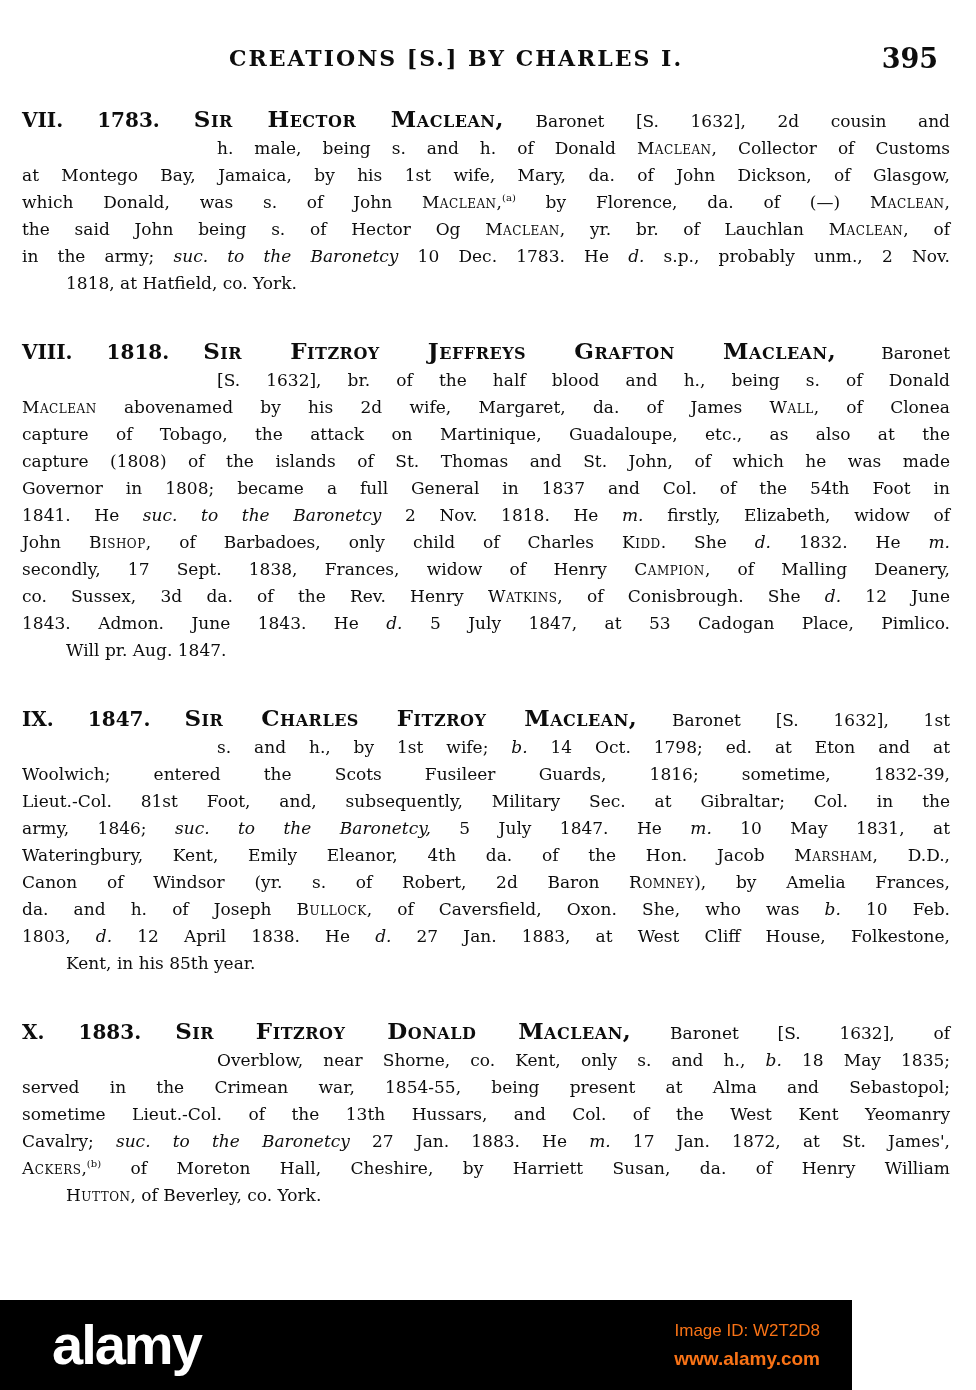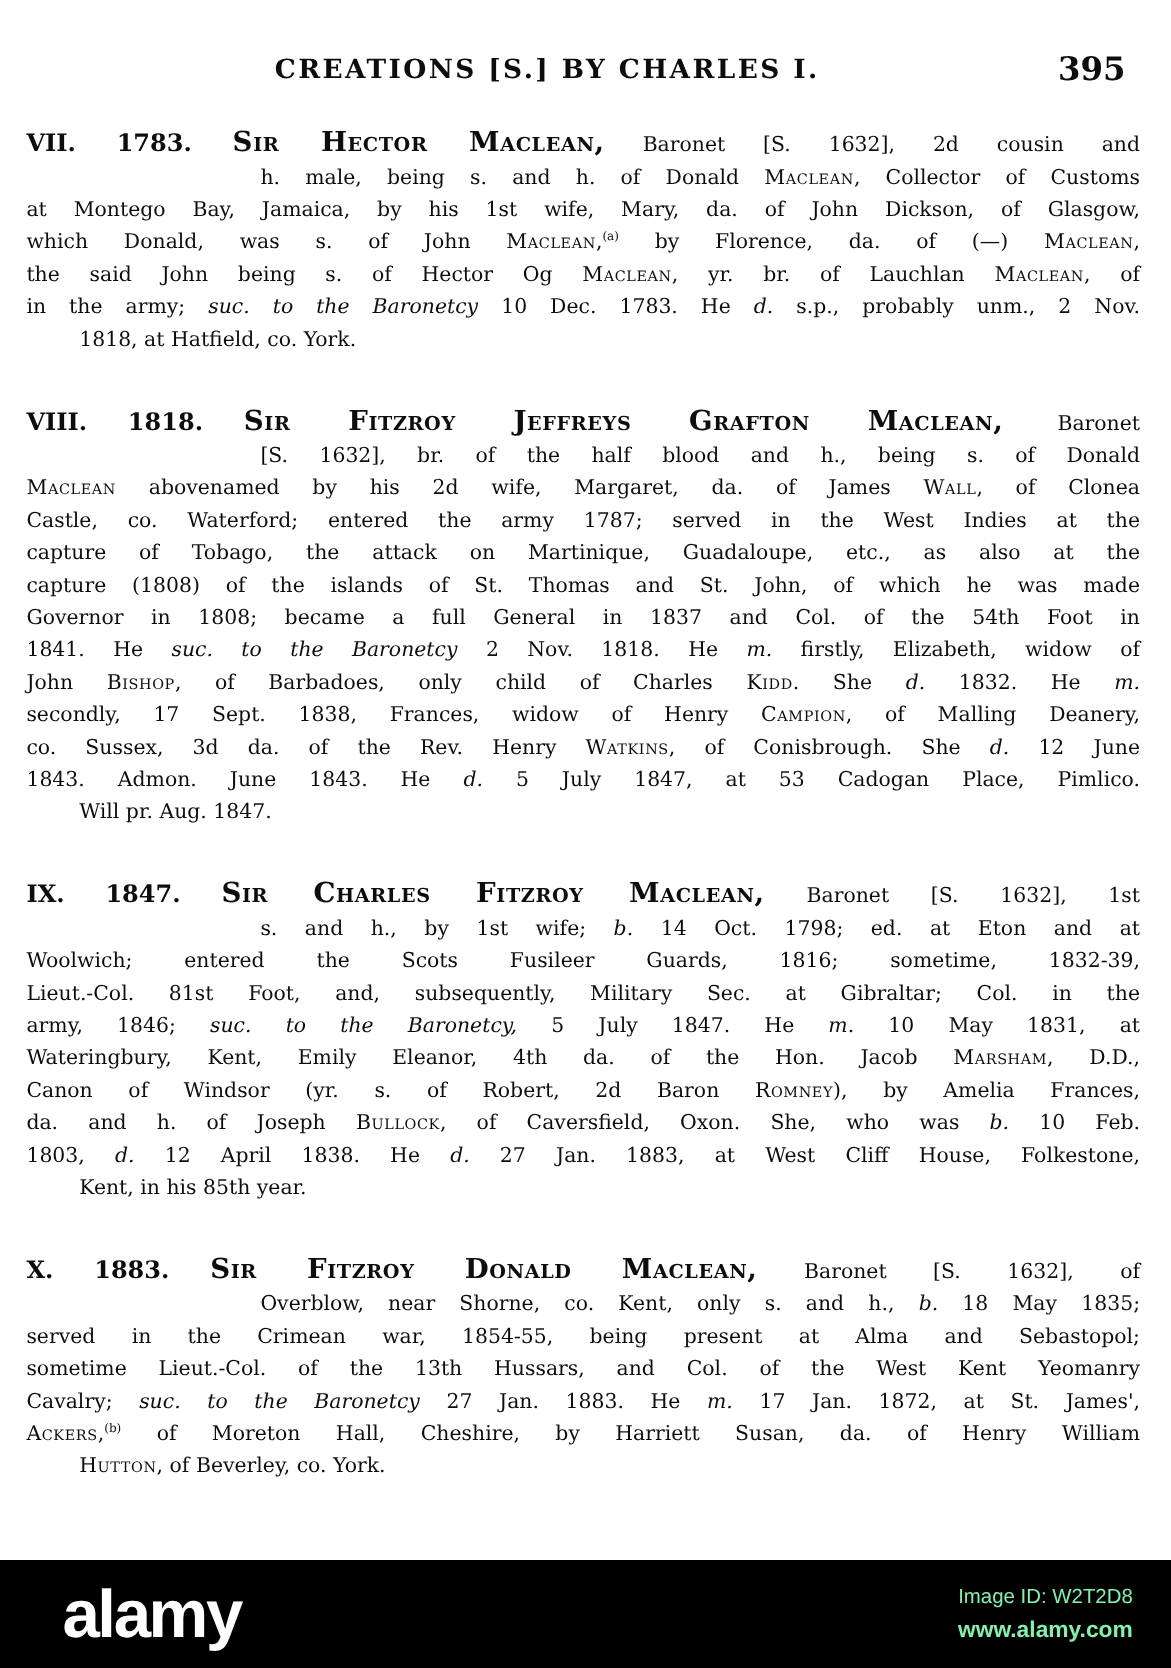--- a/index.html
+++ b/index.html
@@ -77,40 +77,40 @@
   .i { font-style: italic; }
   .sup {
     vertical-align: super;
     font-size: 10px;
     line-height: 0;
   }
   .watermark-bar {
     position: absolute;
     left: 0;
     bottom: 0;
-    width: 976px;
+    width: 852px;
     height: 90px;
     background: #000000;
     display: flex;
     align-items: center;
     justify-content: space-between;
   }
   .alamy-logo {
     margin-left: 52px;
     color: #ffffff;
     font-family: "Liberation Sans", sans-serif;
     font-weight: bold;
     font-size: 56px;
     letter-spacing: -2px;
     line-height: 1;
   }
   .watermark-meta {
     margin-right: 32px;
     text-align: right;
-    color: #86efac;
+    color: #f97316;
     font-family: "Liberation Sans", sans-serif;
   }
   .watermark-meta .image-id {
     font-size: 17px;
     margin-bottom: 7px;
   }
   .watermark-meta .site-url {
     font-size: 19px;
     font-weight: bold;
   }
@@ -131,21 +131,20 @@
           <div class="line"><span>at Montego Bay, Jamaica, by his 1st wife, Mary, da. of John Dickson, of Glasgow,</span></div>
           <div class="line"><span>which Donald, was s. of John </span><span class="sc">Maclean</span><span>,</span><span class="sup">(a)</span><span> by Florence, da. of (—) </span><span class="sc">Maclean</span><span>,</span></div>
           <div class="line"><span>the said John being s. of Hector Og </span><span class="sc">Maclean</span><span>, yr. br. of Lauchlan </span><span class="sc">Maclean</span><span>, of</span></div>
           <div class="line"><span>in the army; </span><span class="i">suc. to the Baronetcy</span><span> 10 Dec. 1783.  He </span><span class="i">d.</span><span> s.p., probably unm., 2 Nov.</span></div>
           <div class="line last"><span>1818, at Hatfield, co. York.</span></div>
         </div>
         <div class="entry">
           <div class="line"><span class="label">VIII.</span><span class="label">1818.</span><span class="name">Sir Fitzroy Jeffreys Grafton Maclean,</span><span> Baronet</span></div>
           <div class="line indent"><span>[S. 1632], br. of the half blood and h., being s. of Donald</span></div>
           <div class="line"><span class="sc">Maclean</span><span> abovenamed by his 2d wife, Margaret, da. of James </span><span class="sc">Wall</span><span>, of Clonea</span></div>
-          <div class="line"><span>Castle, co. Waterford; entered the army 1787; served in the West Indies at the</span></div>
           <div class="line"><span>capture of Tobago, the attack on Martinique, Guadaloupe, etc., as also at the</span></div>
           <div class="line"><span>capture (1808) of the islands of St. Thomas and St. John, of which he was made</span></div>
           <div class="line"><span>Governor in 1808; became a full General in 1837 and Col. of the 54th Foot in</span></div>
           <div class="line"><span>1841.  He </span><span class="i">suc. to the Baronetcy</span><span> 2 Nov. 1818.  He </span><span class="i">m.</span><span> firstly, Elizabeth, widow of</span></div>
           <div class="line"><span>John </span><span class="sc">Bishop</span><span>, of Barbadoes, only child of Charles </span><span class="sc">Kidd</span><span>.  She </span><span class="i">d.</span><span> 1832.  He </span><span class="i">m.</span></div>
           <div class="line"><span>secondly, 17 Sept. 1838, Frances, widow of Henry </span><span class="sc">Campion</span><span>, of Malling Deanery,</span></div>
           <div class="line"><span>co. Sussex, 3d da. of the Rev. Henry </span><span class="sc">Watkins</span><span>, of Conisbrough.  She </span><span class="i">d.</span><span> 12 June</span></div>
           <div class="line"><span>1843.  Admon. June 1843.  He </span><span class="i">d.</span><span> 5 July 1847, at 53 Cadogan Place, Pimlico.</span></div>
           <div class="line last"><span>Will pr. Aug. 1847.</span></div>
         </div>

